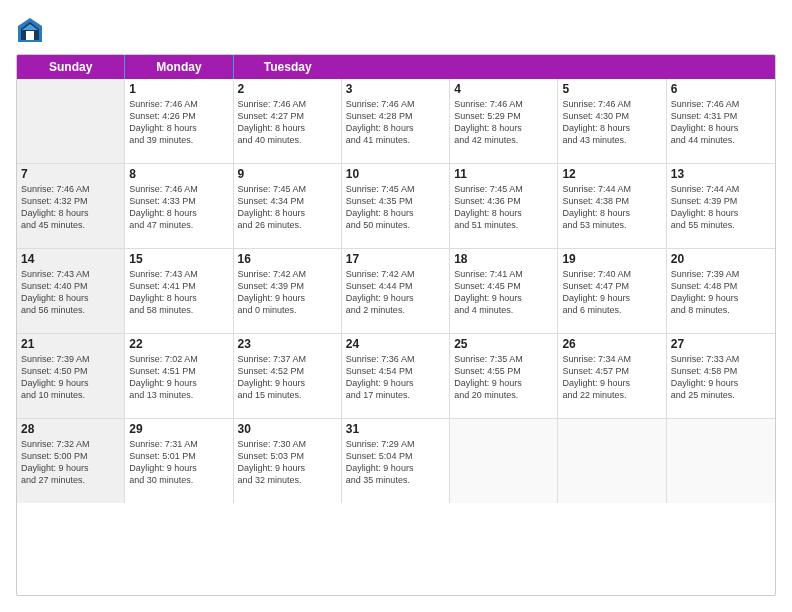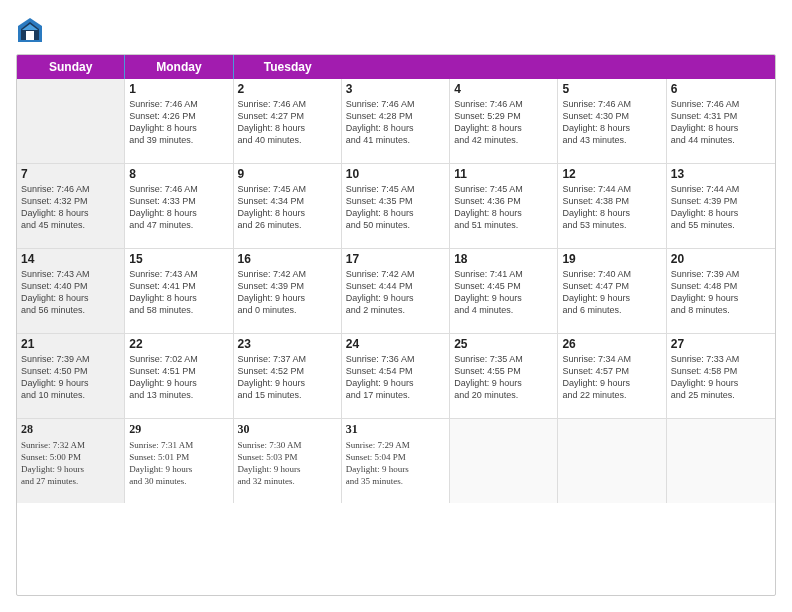--- a/index.html
+++ b/index.html
@@ -78,21 +78,21 @@
     .cal-body {
       display: flex;
       flex-direction: column;
     }
     .cal-row {
       display: grid;
       grid-template-columns: repeat(7, 1fr);
       border-bottom: 1px solid #ddd;
       flex: 1;
     }
-    .cal-row:last-child { border-bottom: none; font-family: Liberation Serif, serif; }
+    .cal-row:last-child { border-bottom: none; }
     .cal-cell {
       border-right: 1px solid #ddd;
       padding: 3px 4px;
       font-size: 9.5px;
       color: #333;
       min-height: 84px;
       vertical-align: top;
       background: #fff;
     }
     .cal-cell:last-child { border-right: none; }

